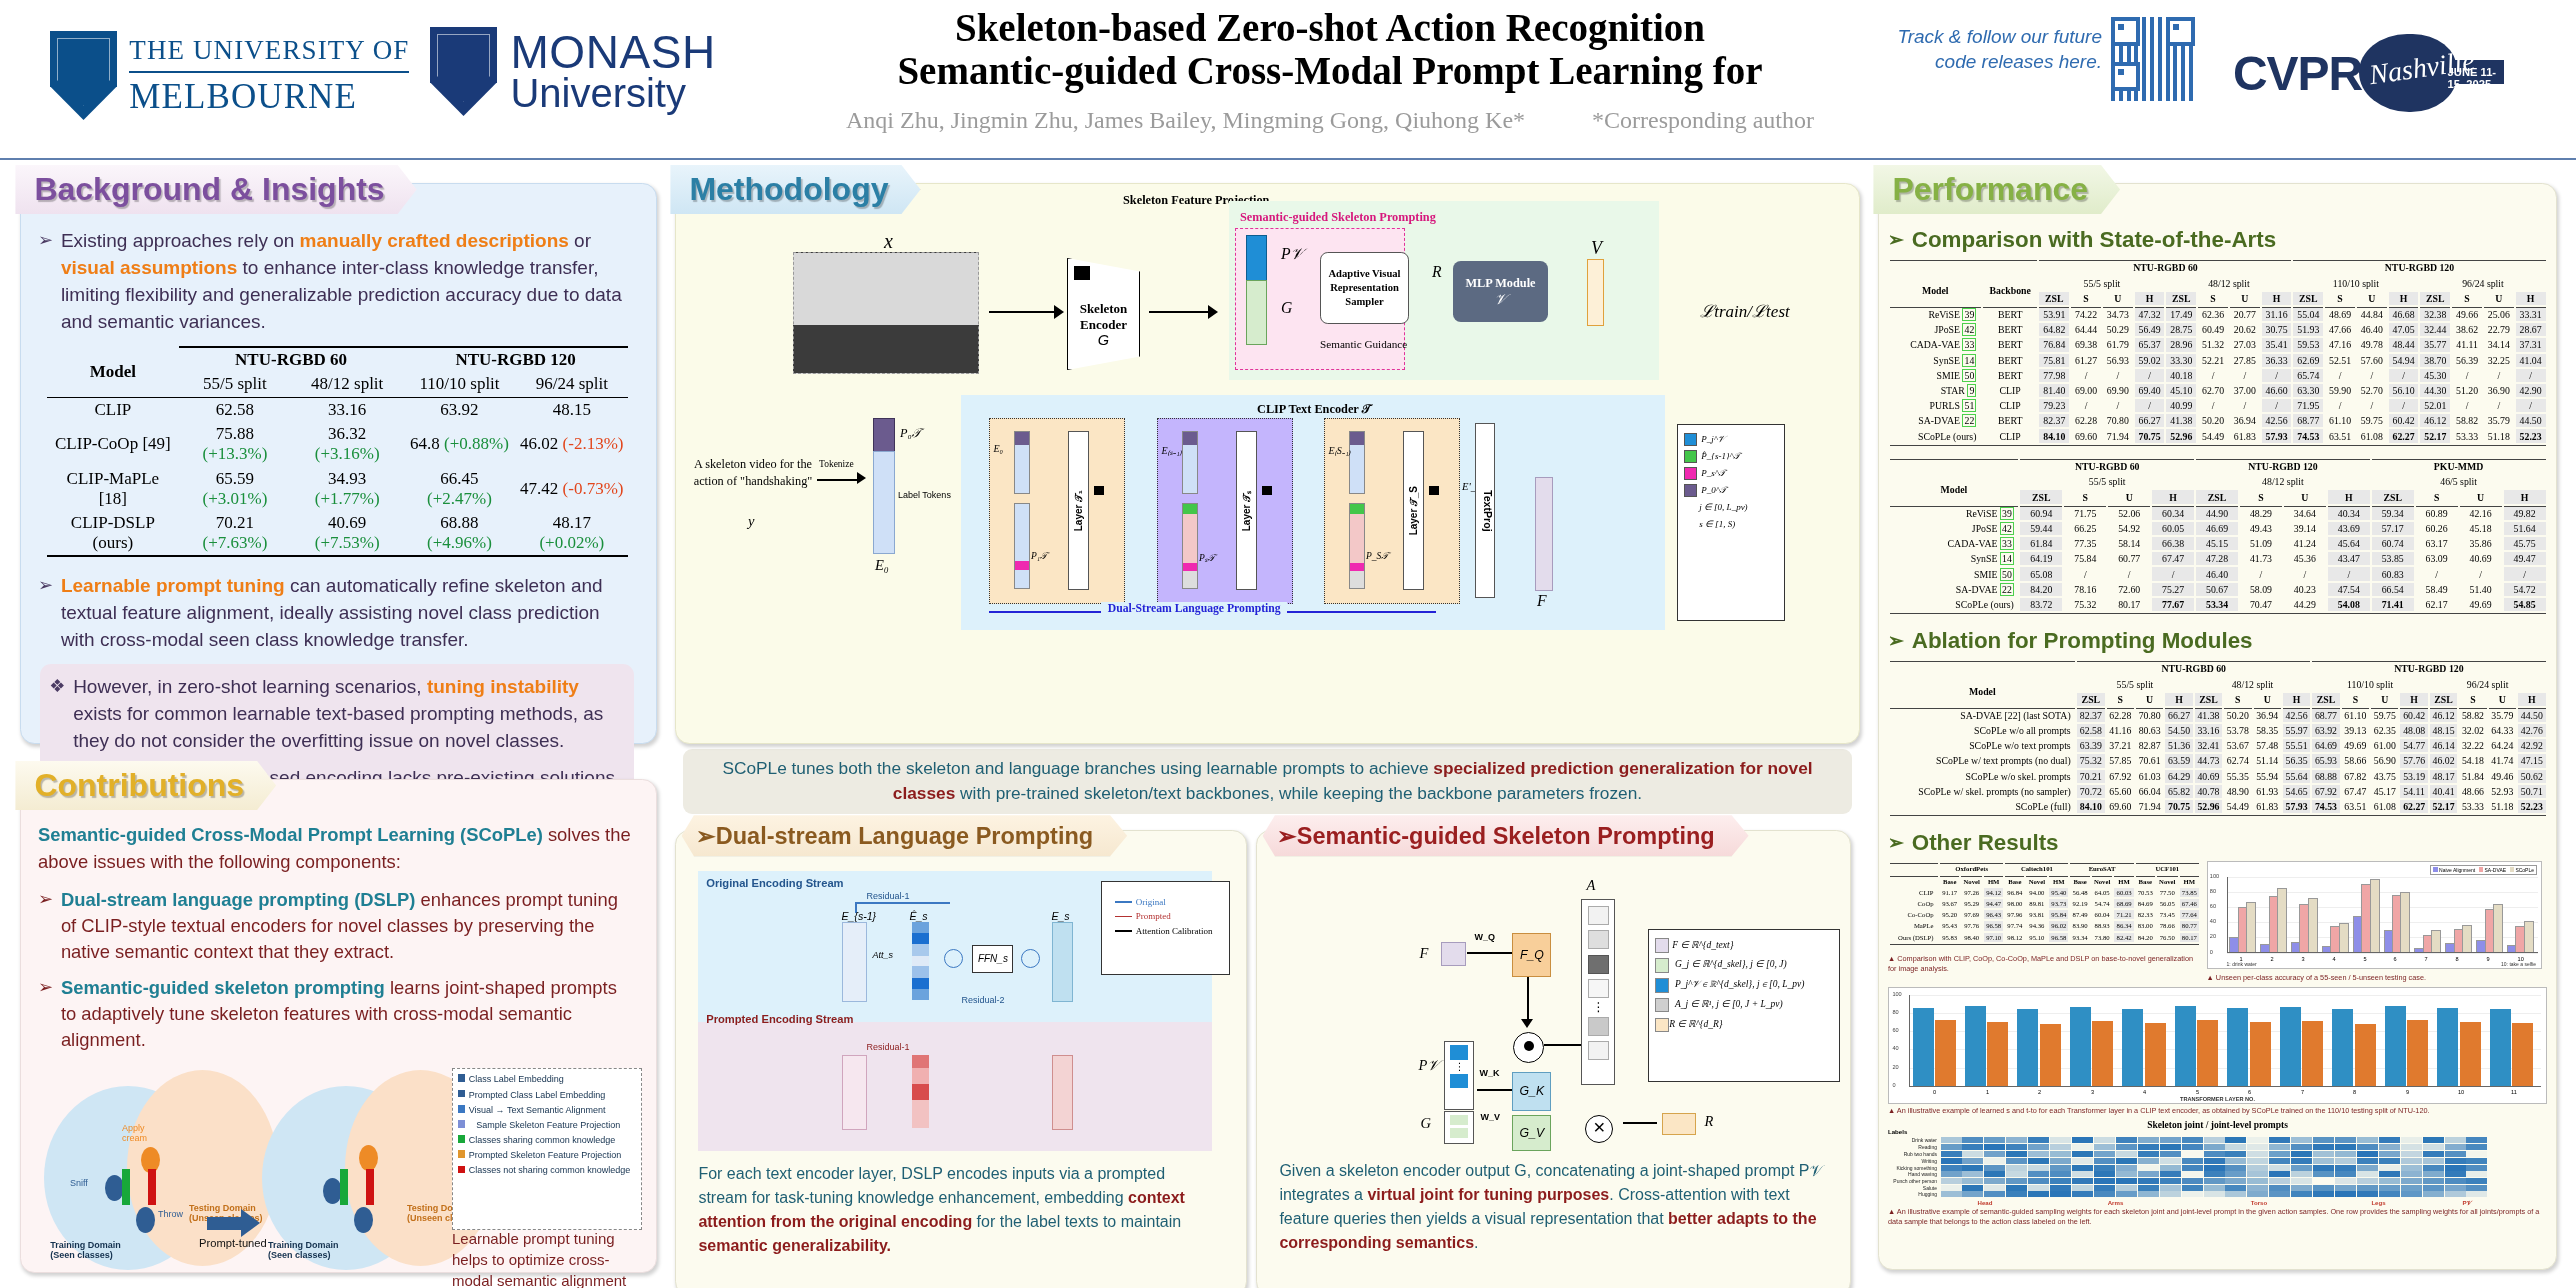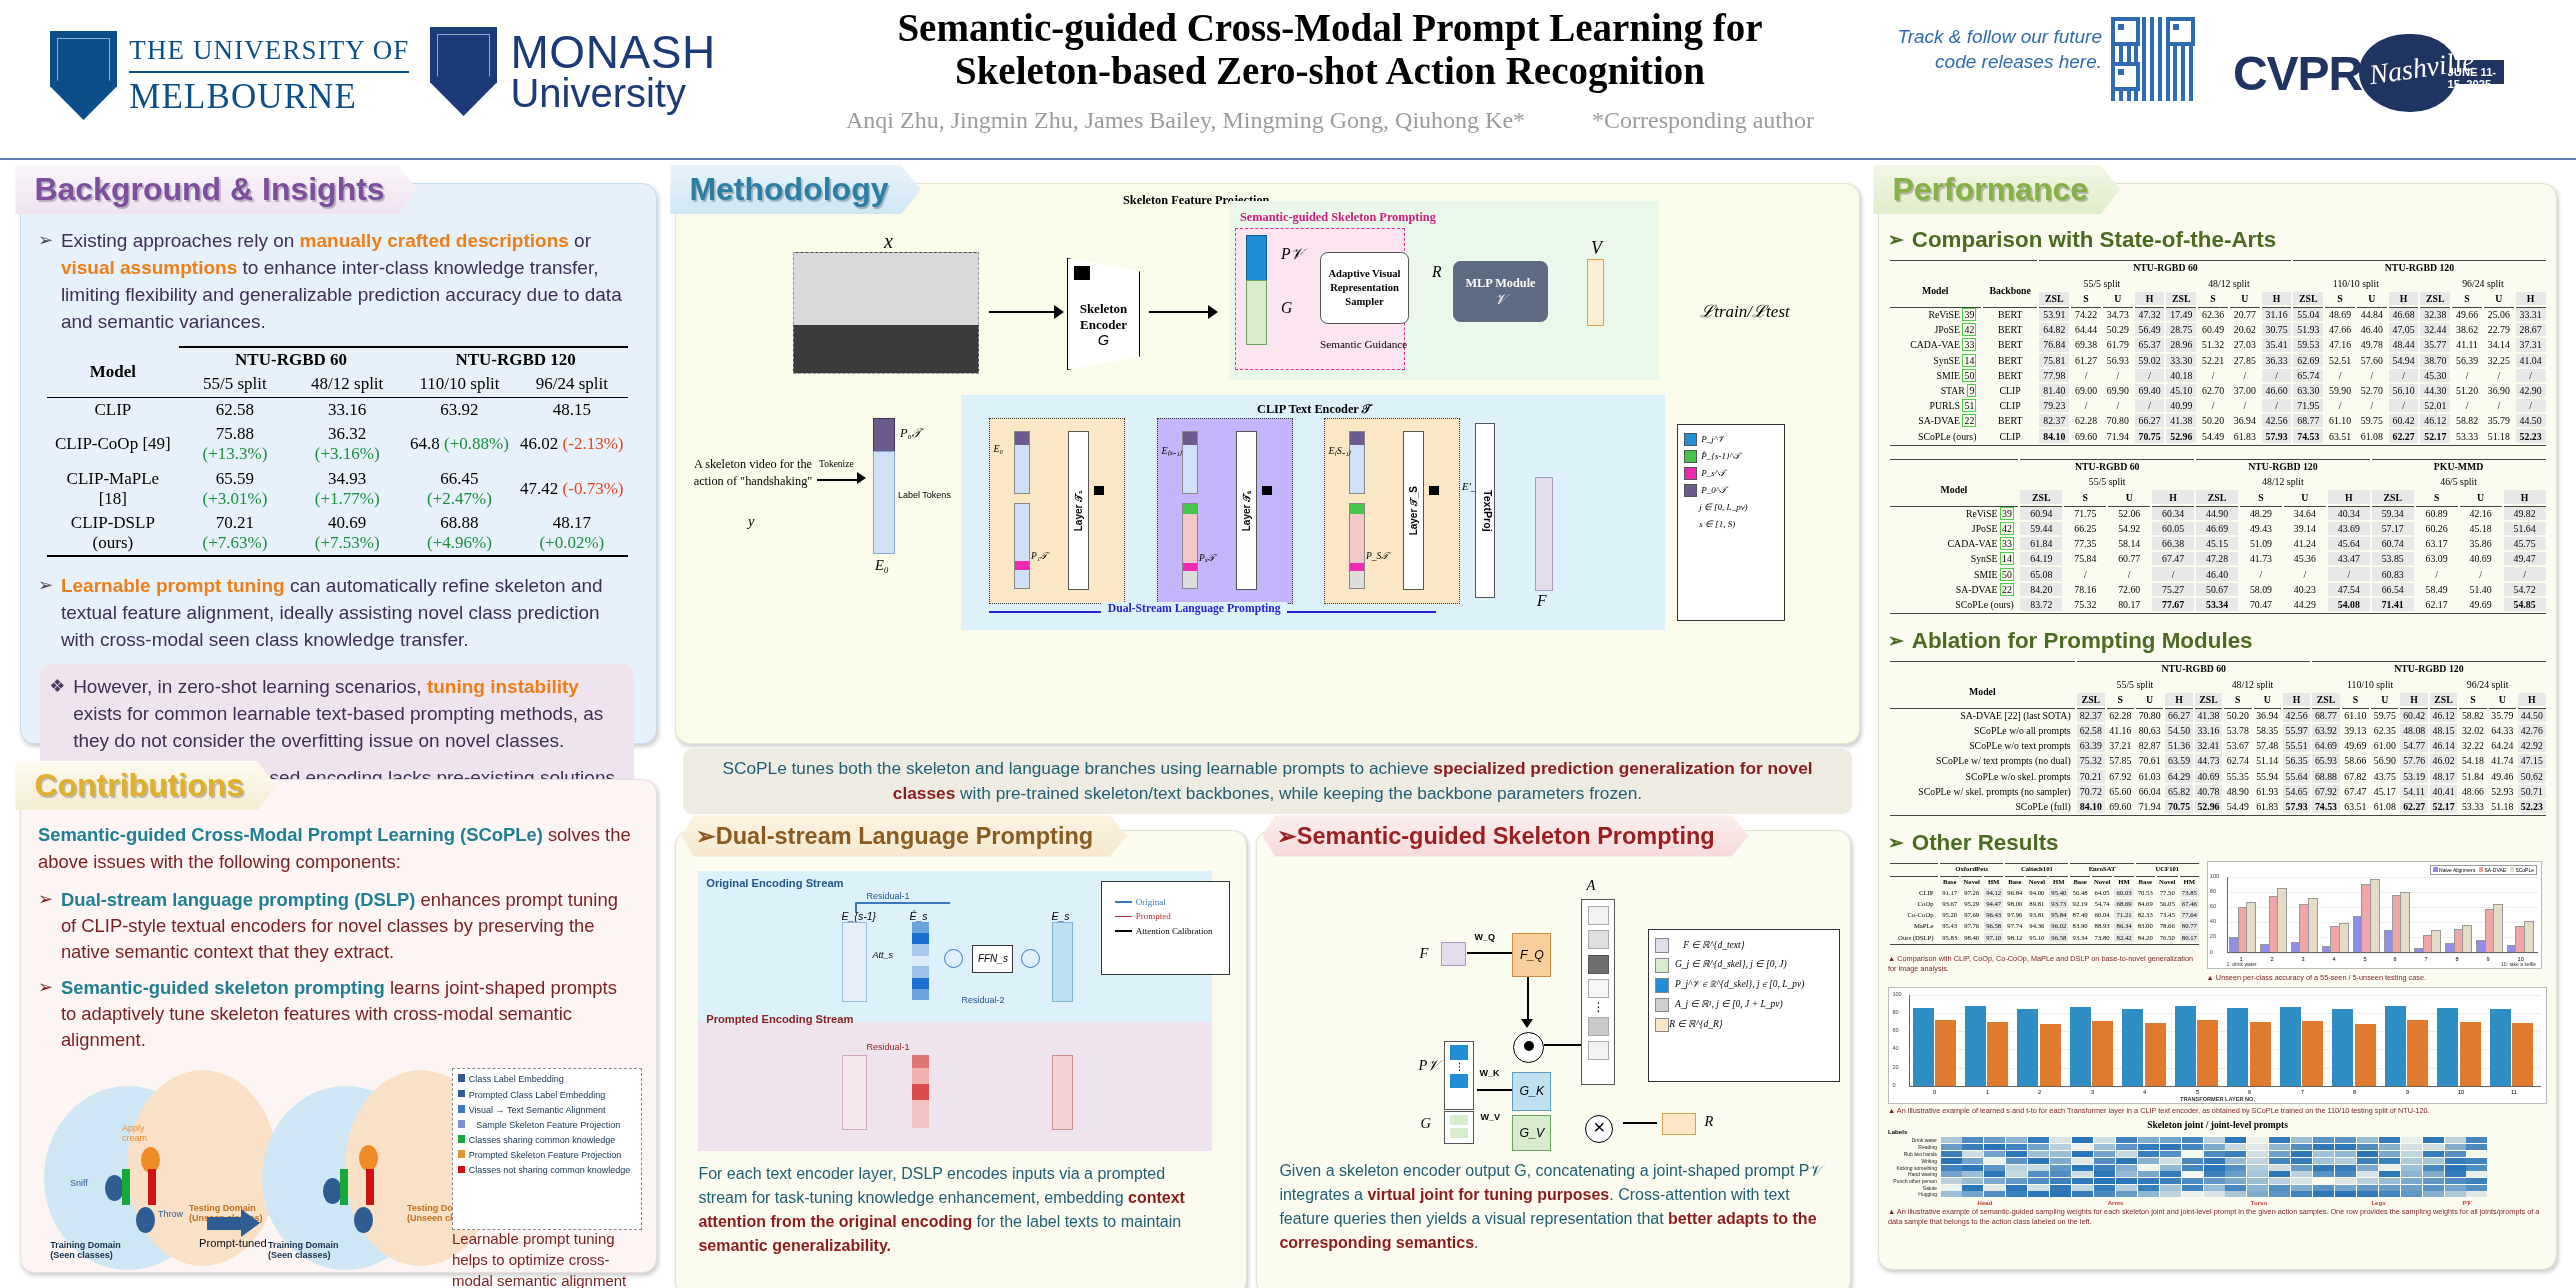--- a/index.html
+++ b/index.html
@@ -151,22 +151,22 @@
           <div class="shield-inner"></div>
         </div>
       <div class="monash-txt">
         <div class="l1">MONASH</div>
         <div class="l2">University</div>
       </div>
     </div>
 
     <div class="title-block">
       <div class="ptitle">
+        <div>Skeleton-based Zero-shot Action Recognition</div>
         <div>Semantic-guided Cross-Modal Prompt Learning for</div>
-        <div>Skeleton-based Zero-shot Action Recognition</div>
       </div>
       <div class="pauthors">
         <span>Anqi Zhu, Jingmin Zhu,  James Bailey, Mingming Gong,  Qiuhong Ke*</span>
         <span class="corr">*Corresponding author</span>
       </div>
     </div>
 
     <div class="qr-block">
       <div class="qr-text">
         <div>Track &amp; follow our future</div>
@@ -599,21 +599,21 @@
             <div style="width:18px;height:10px;margin:2.8px auto;background:#d6eccd;"></div>
           </div>
           <div class="tiny" style="position:absolute;left:201px;top:239px;font-weight:bold;">W_V</div>
           <div style="position:absolute;left:233px;top:242px;width:37px;height:34px;background:#d6eccd;border:1.1px solid #6aa45c;display:flex;align-items:center;justify-content:center;font-style:italic;font-size:12.3px;">G_V</div>
           <div style="position:absolute;left:306px;top:242px;width:26px;height:26px;border:1.7px solid #000;border-radius:50%;background:#fff;text-align:center;font-size:15.7px;line-height:23.5px;">✕</div>
           <div style="position:absolute;left:344px;top:249px;width:34px;height:2.2px;background:#000;"></div>
           <div style="position:absolute;left:383px;top:240px;width:32px;height:20px;background:#fbe6c5;border:1.1px solid #d6a44c;"></div>
           <div class="lbl" style="left:425px;top:240px;font-size:14.5px;font-style:italic;">R</div>
           <div class="legendbox" style="position:absolute;left:369px;top:56px;width:178px;height:140px;padding:5.6px;">
             <div id="sgsp-legend" class="tiny" style="line-height:2.1;">
-                <div style="display: flex; gap: 14px; align-items: center;">
+                <div style="display: flex; gap: 3px; align-items: center;">
                   <span style="flex:0 0 auto;width:12.3px;height:12.3px;background:#e3dcec;border:1.1px solid #888;"></span>
                   <span style="font-style:italic;font-family:'Liberation Serif',serif;font-size:9.5px;">F ∈ ℝ^{d_text}</span>
                 </div>
                 <div style="display: flex; gap: 5.6px; align-items: center;">
                   <span style="flex:0 0 auto;width:12.3px;height:12.3px;background:#d6eccd;border:1.1px solid #888;"></span>
                   <span style="font-style:italic;font-family:'Liberation Serif',serif;font-size:9.5px;">G_j ∈ ℝ^{d_skel}, j ∈ [0, J)</span>
                 </div>
                 <div style="display: flex; gap: 5.6px; align-items: center;">
                   <span style="flex:0 0 auto;width:12.3px;height:12.3px;background:#1f8ed6;border:1.1px solid #888;"></span>
                   <span style="font-style:italic;font-family:'Liberation Serif',serif;font-size:9.5px;">P_j^𝒱 ∈ ℝ^{d_skel}, j ∈ [0, L_pv)</span>

